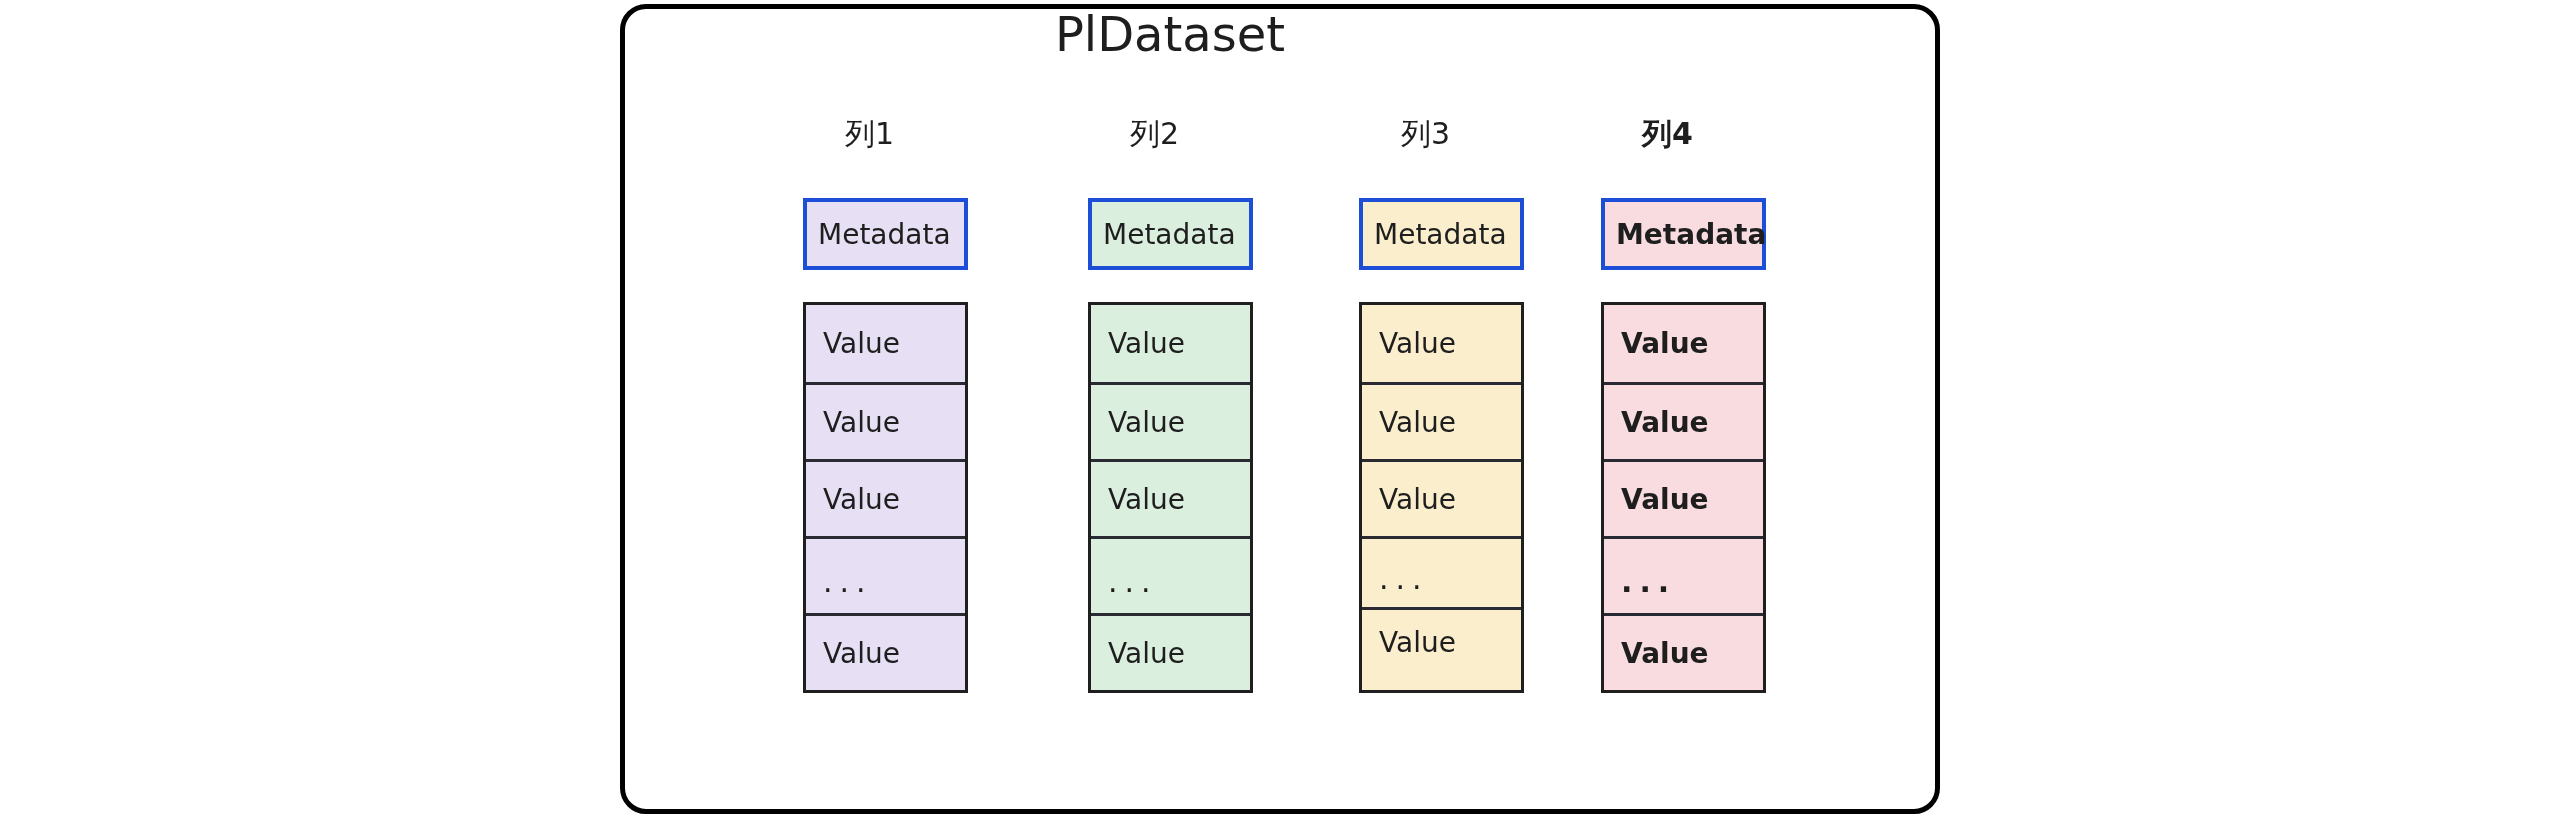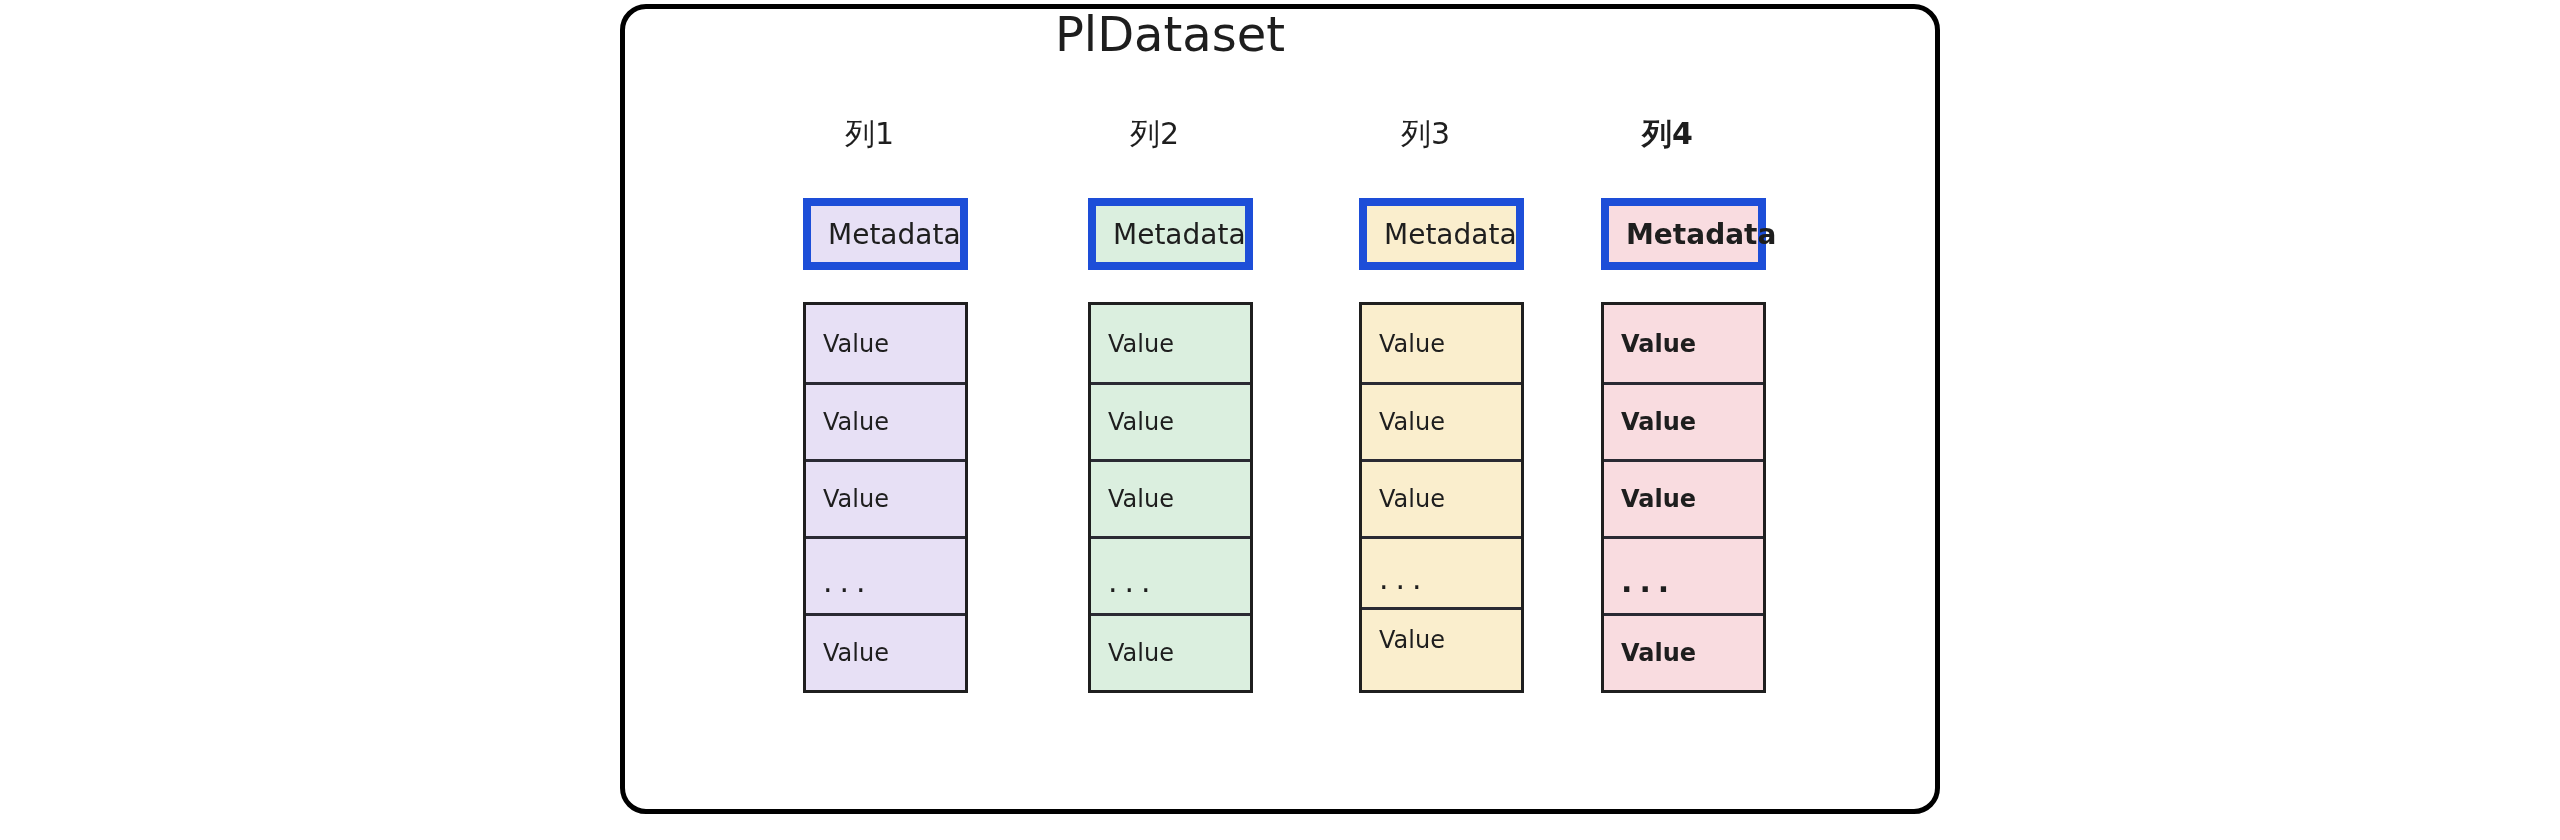--- a/index.html
+++ b/index.html
@@ -59,42 +59,42 @@
     color: #1e1e1e;
     white-space: nowrap;
   }
   .metadata-box {
     position: absolute;
     top: 198px;
     left: 0;
     width: 165px;
     height: 72px;
     box-sizing: border-box;
-    border: 8px solid #1d4ed8;
+    border: 4px solid #1d4ed8;
     display: flex;
     align-items: center;
-    padding-left: 17px;
+    padding-left: 11px;
     font-size: 28px;
     color: #1e1e1e;
   }
   .stack {
     position: absolute;
     top: 302px;
     left: 0;
     width: 165px;
     box-sizing: border-box;
     border: 3px solid #1f1f1f;
   }
   .cell {
     box-sizing: border-box;
     height: 77px;
     display: flex;
     align-items: center;
     padding-left: 17px;
-    font-size: 24px;
+    font-size: 28px;
     color: #1e1e1e;
   }
   .cell + .cell {
     border-top: 3px solid #2a2a33;
   }
   .cell.dots {
     letter-spacing: 7px;
     font-size: 30px;
     padding-top: 10px; 
   }

